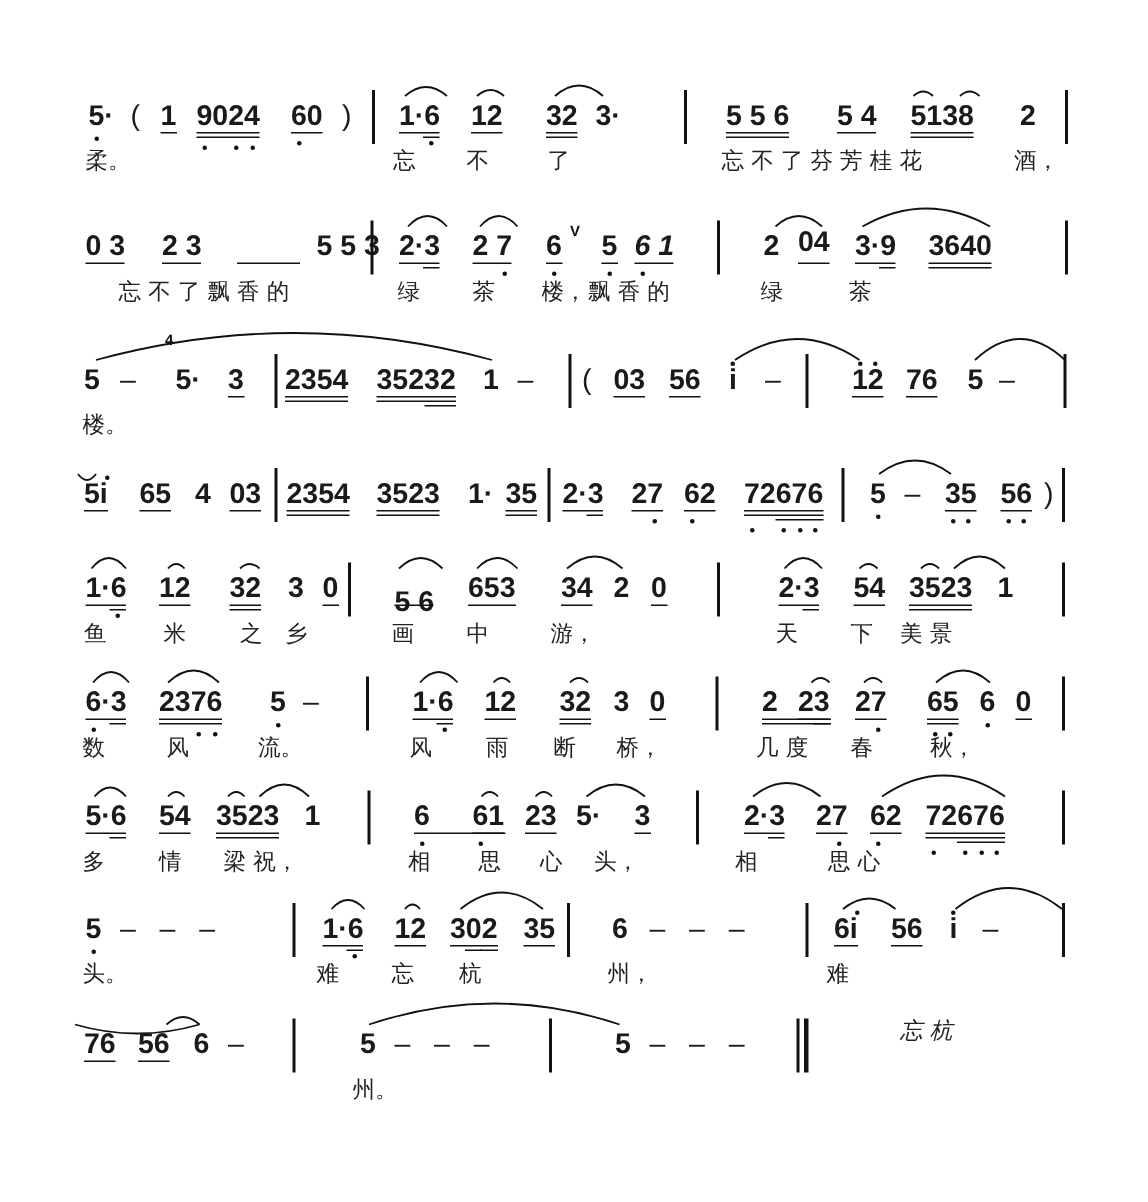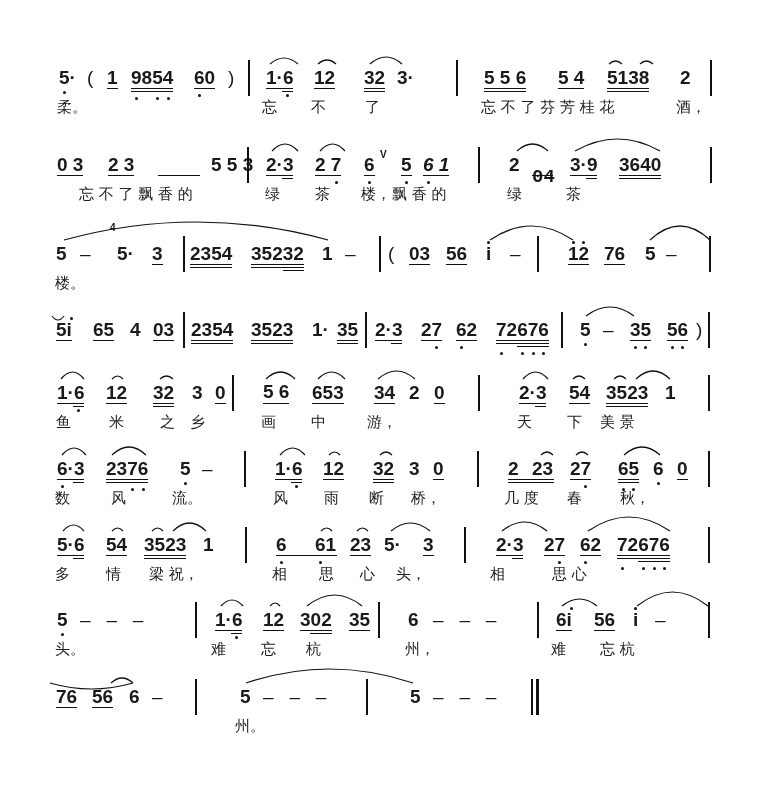--- a/index.html
+++ b/index.html
@@ -72,21 +72,21 @@
       <path d="M637,606 Q672.5,578 708,606" fill="none" stroke="#111" stroke-width="1.2"></path>
       <path d="M50,683 Q91.5,695 133,683" fill="none" stroke="#111" stroke-width="1.2"></path>
       <path d="M111,683 Q122,673 133,683" fill="none" stroke="#111" stroke-width="1.2"></path>
       <path d="M246,683 Q329.5,655 413,683" fill="none" stroke="#111" stroke-width="1.2"></path>
     </svg>
 <div class="tok" style="left: 59px; top: 68px;">5·</div>
     <div class="dot" style="left: 62.8px; top: 91px;"></div>
     <div class="tok paren" style="left: 87px; top: 68px;">(</div>
     <div class="tok" style="left: 107px; top: 68px;">1</div>
     <div class="uline" style="left: 107px; top: 88px; width: 10.5781px;"></div>
-    <div class="tok" style="left: 131px; top: 68px;">9854</div>
+    <div class="tok" style="left: 131px; top: 68px;">9024</div>
     <div class="uline" style="left: 131px; top: 88px; width: 42.2812px;"></div>
     <div class="uline" style="left: 131px; top: 91px; width: 42.2812px;"></div>
     <div class="dot" style="left: 134.8px; top: 97px;"></div>
     <div class="dot" style="left: 156px; top: 97px;"></div>
     <div class="dot" style="left: 166.6px; top: 97px;"></div>
     <div class="tok" style="left: 194px; top: 68px;">60</div>
     <div class="uline" style="left: 194px; top: 88px; width: 21.1406px;"></div>
     <div class="dot" style="left: 197.8px; top: 94px;"></div>
     <div class="tok paren" style="left: 228px; top: 68px;">)</div>
     <div class="tok" style="left: 266px; top: 68px;">1·6</div>
@@ -132,21 +132,21 @@
     <div class="tok" style="left: 364px; top: 155px;">6</div>
     <div class="uline" style="left: 364px; top: 175px; width: 10.5781px;"></div>
     <div class="dot" style="left: 367.8px; top: 181px;"></div>
     <div class="tok" style="left: 401px; top: 155px;">5</div>
     <div class="uline" style="left: 401px; top: 175px; width: 10.5781px;"></div>
     <div class="dot" style="left: 404.8px; top: 181px;"></div>
     <div class="tok" style="left: 423px; top: 155px; font-style: italic;">6 1</div>
     <div class="uline" style="left: 423px; top: 175px; width: 26.4219px;"></div>
     <div class="dot" style="left: 426.8px; top: 181px;"></div>
     <div class="tok" style="left: 509px; top: 155px;">2</div>
-    <div class="tok" style="left: 532px; top: 167px; font-family: Liberation Mono, monospace;">04</div>
+    <div class="tok" style="left: 532px; top: 152px;">04</div>
     <div class="uline" style="left: 532px; top: 175px; width: 21.1406px;"></div>
     <div class="tok" style="left: 570px; top: 155px;">3·9</div>
     <div class="uline" style="left: 570px; top: 175px; width: 27.4688px;"></div>
     <div class="uline" style="left: 585.6px; top: 178px; width: 11.6px;"></div>
     <div class="tok" style="left: 619px; top: 155px;">3640</div>
     <div class="uline" style="left: 619px; top: 175px; width: 42.2812px;"></div>
     <div class="uline" style="left: 619px; top: 178px; width: 42.2812px;"></div>
     <div class="bar" style="left: 247px; top: 147px; height: 36px;"></div>
     <div class="bar" style="left: 478px; top: 147px; height: 36px;"></div>
     <div class="bar" style="left: 710px; top: 147px; height: 36px;"></div>
@@ -250,21 +250,21 @@
     <div class="uline" style="left: 72.6px; top: 406px; width: 11.6px;"></div>
     <div class="dot" style="left: 77.4px; top: 409px;"></div>
     <div class="tok" style="left: 106px; top: 383px;">12</div>
     <div class="uline" style="left: 106px; top: 403px; width: 21.1406px;"></div>
     <div class="tok" style="left: 153px; top: 383px;">32</div>
     <div class="uline" style="left: 153px; top: 403px; width: 21.1406px;"></div>
     <div class="uline" style="left: 153px; top: 406px; width: 21.1406px;"></div>
     <div class="tok" style="left: 192px; top: 383px;">3</div>
     <div class="tok" style="left: 215px; top: 383px;">0</div>
     <div class="uline" style="left: 215px; top: 403px; width: 10.5781px;"></div>
-    <div class="tok" style="left: 263px; top: 382px; text-align: right;">5 6</div>
+    <div class="tok" style="left: 263px; top: 392px; text-align: right;">5 6</div>
     <div class="uline" style="left: 263px; top: 403px; width: 26.4219px;"></div>
     <div class="tok" style="left: 312px; top: 383px;">653</div>
     <div class="uline" style="left: 312px; top: 403px; width: 31.7031px;"></div>
     <div class="tok" style="left: 374px; top: 383px;">34</div>
     <div class="uline" style="left: 374px; top: 403px; width: 21.1406px;"></div>
     <div class="tok" style="left: 409px; top: 383px;">2</div>
     <div class="tok" style="left: 434px; top: 383px;">0</div>
     <div class="uline" style="left: 434px; top: 403px; width: 10.5781px;"></div>
     <div class="tok" style="left: 519px; top: 383px;">2·3</div>
     <div class="uline" style="left: 519px; top: 403px; width: 27.4688px;"></div>
@@ -420,21 +420,21 @@
     <div class="bar" style="left: 195px; top: 602px; height: 36px;"></div>
     <div class="bar" style="left: 378px; top: 602px; height: 36px;"></div>
     <div class="bar" style="left: 537px; top: 602px; height: 36px;"></div>
     <div class="bar" style="left: 708px; top: 602px; height: 36px;"></div>
     <div class="lyric" style="left: 55px; top: 641px;">头。</div>
     <div class="lyric" style="left: 211px; top: 641px;">难</div>
     <div class="lyric" style="left: 261px; top: 641px;">忘</div>
     <div class="lyric" style="left: 306px; top: 641px;">杭</div>
     <div class="lyric" style="left: 405px; top: 641px;">州，</div>
     <div class="lyric" style="left: 551px; top: 641px;">难</div>
-    <div class="lyric" style="left: 600px; top: 641px;">忘 杭</div>
+    <div class="lyric" style="left: 600px; top: 679px; font-style: italic;">忘 杭</div>
     <div class="tok" style="left: 56px; top: 687px;">76</div>
     <div class="uline" style="left: 56px; top: 707px; width: 21.1406px;"></div>
     <div class="tok" style="left: 92px; top: 687px;">56</div>
     <div class="uline" style="left: 92px; top: 707px; width: 21.1406px;"></div>
     <div class="tok" style="left: 129px; top: 687px;">6</div>
     <div class="tok dash" style="left: 152px; top: 687px;">–</div>
     <div class="tok" style="left: 240px; top: 687px;">5</div>
     <div class="tok dash" style="left: 263px; top: 687px;">–   –   –</div>
     <div class="tok" style="left: 410px; top: 687px;">5</div>
     <div class="tok dash" style="left: 433px; top: 687px;">–   –   –</div>

